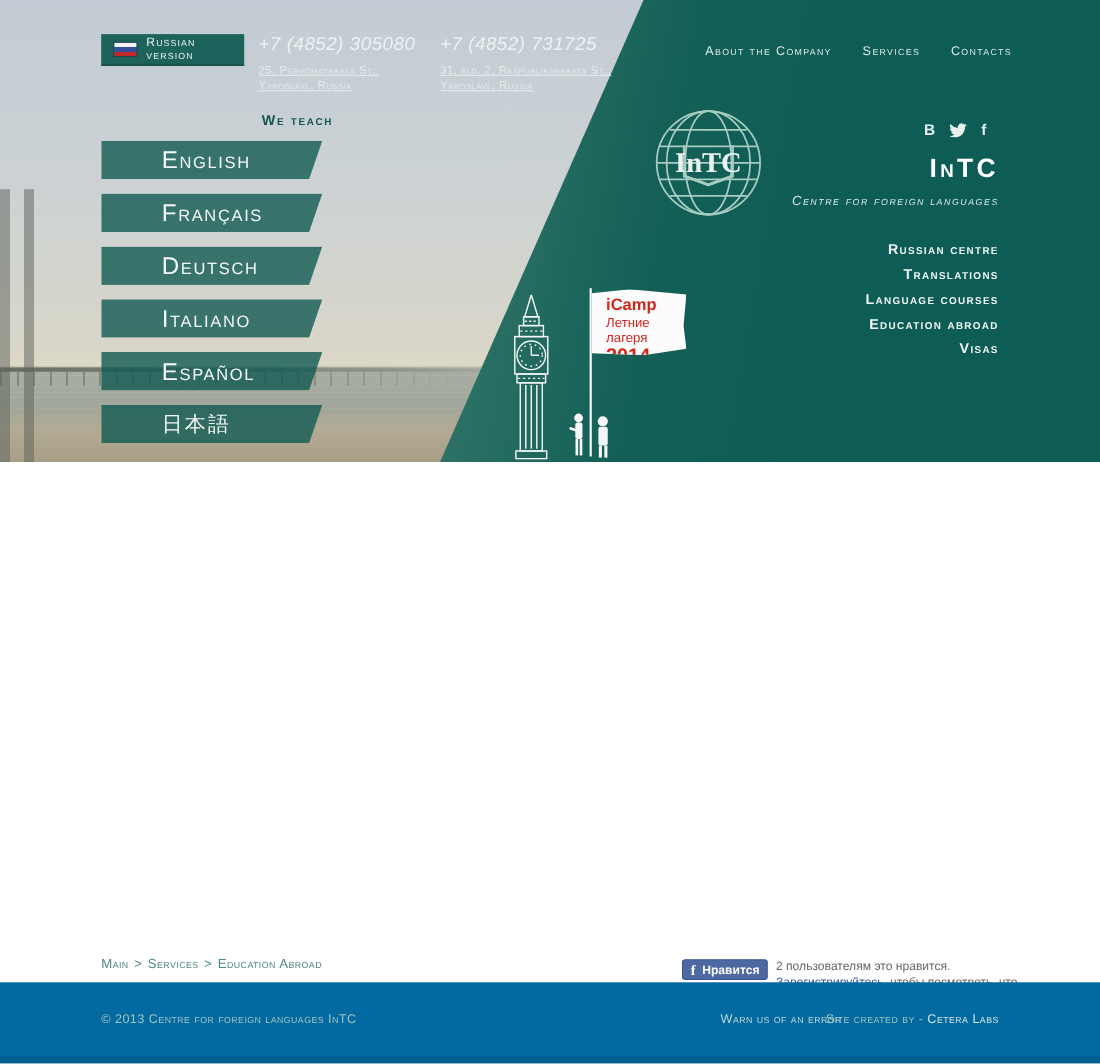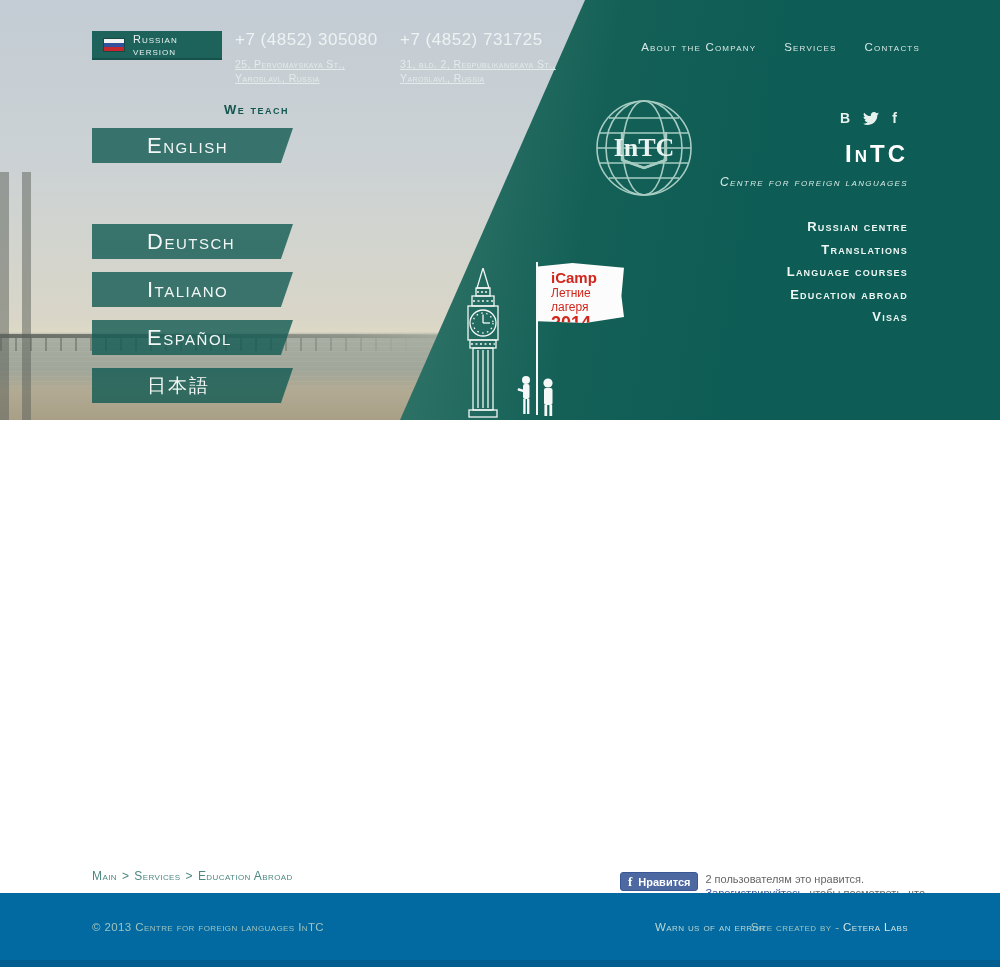--- a/index.html
+++ b/index.html
@@ -29,42 +29,42 @@
   .ru-btn { position:absolute; left:92px; top:31px; width:130px; height:29px;
     background:#1d635c; border-bottom:2px solid rgba(0,0,0,.18);
     display:flex; align-items:center; gap:9px; padding-left:12px;
     color:#e9f2f0; font-size:11px; letter-spacing:1px; }
   .ru-flag { width:20px; height:12px; flex:0 0 20px;
     background:linear-gradient(180deg,#f2f2f2 0 33%,#33519b 33% 66%,#c6262e 66% 100%);
     box-shadow:0 0 0 1px rgba(0,0,0,.25); }
 
   .loc { position:absolute; top:30px; color:#edf3f2; }
   .loc.l1 { left:235px; } .loc.l2 { left:400px; }
-  .loc .phone { font-size:17px; letter-spacing:.5px; }
+  .loc .phone { font-size:17px; letter-spacing:.5px;font-style:italic; }
   .loc .addr { display:block; margin-top:7px; font-size:10.5px; line-height:14px;
     color:#e2ecea; text-decoration:underline; letter-spacing:.4px; }
 
   .top-nav { position:absolute; top:41px; right:80px; display:flex; gap:28px; }
   .top-nav a { color:#d9e8e5; font-size:11.5px; letter-spacing:1.2px; }
 
   .social-top { position:absolute; left:840px; top:110px; display:flex; gap:13px; align-items:center; }
   .soc { color:#e6f1ee; font-weight:bold; font-size:14px; line-height:16px; display:inline-flex; align-items:center; }
   .soc svg { display:block; }
 
   .logo { position:absolute; left:592px; top:96px; }
 
   .brand { position:absolute; right:92px; top:140px; text-align:right; color:#fff; }
   .brand .name { font-size:24px; font-weight:bold; letter-spacing:3px; }
   .brand .sub { margin-top:7px; font-size:12px; letter-spacing:1.4px; color:#d9e9e6;font-style:italic; }
 
   .side-menu { position:absolute; right:92px; top:216px; text-align:right; }
   .side-menu a { display:block; color:#eef6f4; font-weight:bold; font-size:13px;
     letter-spacing:1.2px; line-height:22.6px; }
 
-  .we-teach { position:absolute; left:224px; top:102px; color:#14564f;
+  .we-teach { position:absolute; left:238px; top:102px; color:#14564f;
     font-weight:bold; font-size:13px; letter-spacing:1.5px; }
 
   .lang-btn { position:absolute; left:92px; width:201px; height:35px;
     background:rgba(17,90,82,.80); clip-path:polygon(0 0,100% 0,94% 100%,0 100%);
     color:#f2f7f5; font-size:22px; letter-spacing:1.5px;
     display:flex; align-items:center; padding-left:55px; }
   .lang-btn.jp { font-size:19px; letter-spacing:2px; }
 
   .bigben { position:absolute; left:452px; top:268px; }
   .flag-pole { position:absolute; left:536px; top:262px; width:2px; height:153px; background:#f5f8f7; }
@@ -169,20 +169,21 @@
       <a class="sc">Russian centre</a>
       <a class="sc">Translations</a>
       <a class="sc">Language courses</a>
       <a class="sc">Education abroad</a>
       <a class="sc">Visas</a>
     </nav>
 
     <div class="we-teach sc">We teach</div>
 
     <a class="lang-btn sc" style="top:128px">English</a>
+    <a class="lang-btn sc" style="top:176px">Français</a>
     <a class="lang-btn sc" style="top:224px">Deutsch</a>
     <a class="lang-btn sc" style="top:272px">Italiano</a>
     <a class="lang-btn sc" style="top:320px">Español</a>
     <a class="lang-btn sc jp" style="top:368px">日本語</a>
 
     <div class="bigben">
       <svg width="62" height="150" viewBox="0 0 62 150" fill="none" stroke="#f2f7f5" stroke-width="1.3">
         <path d="M31 0 L25 20 L37 20 Z"></path>
         <rect x="24" y="20" width="14" height="8"></rect>
         <line x1="25" y1="24" x2="37" y2="24" stroke-dasharray="2 2"></line>

